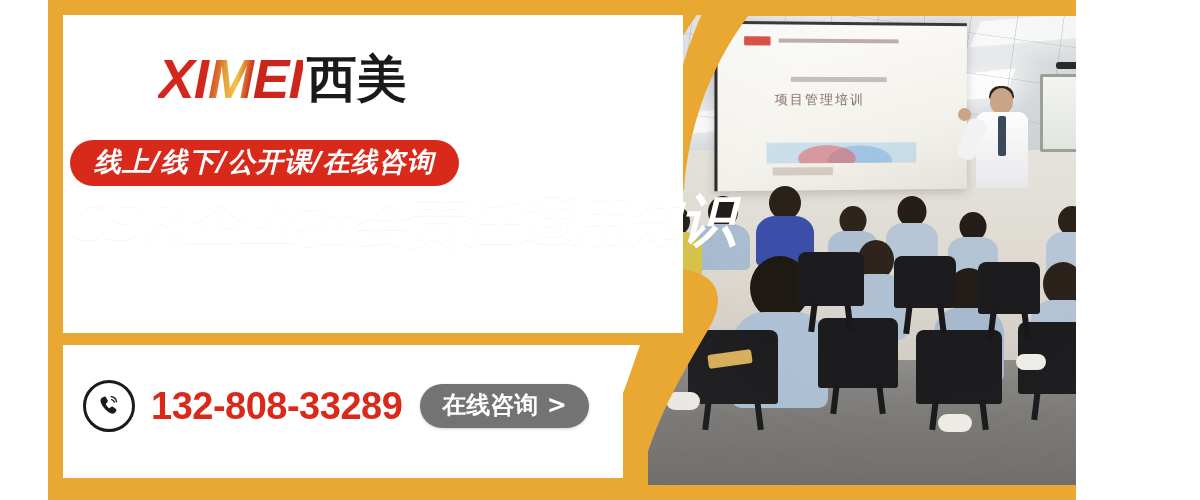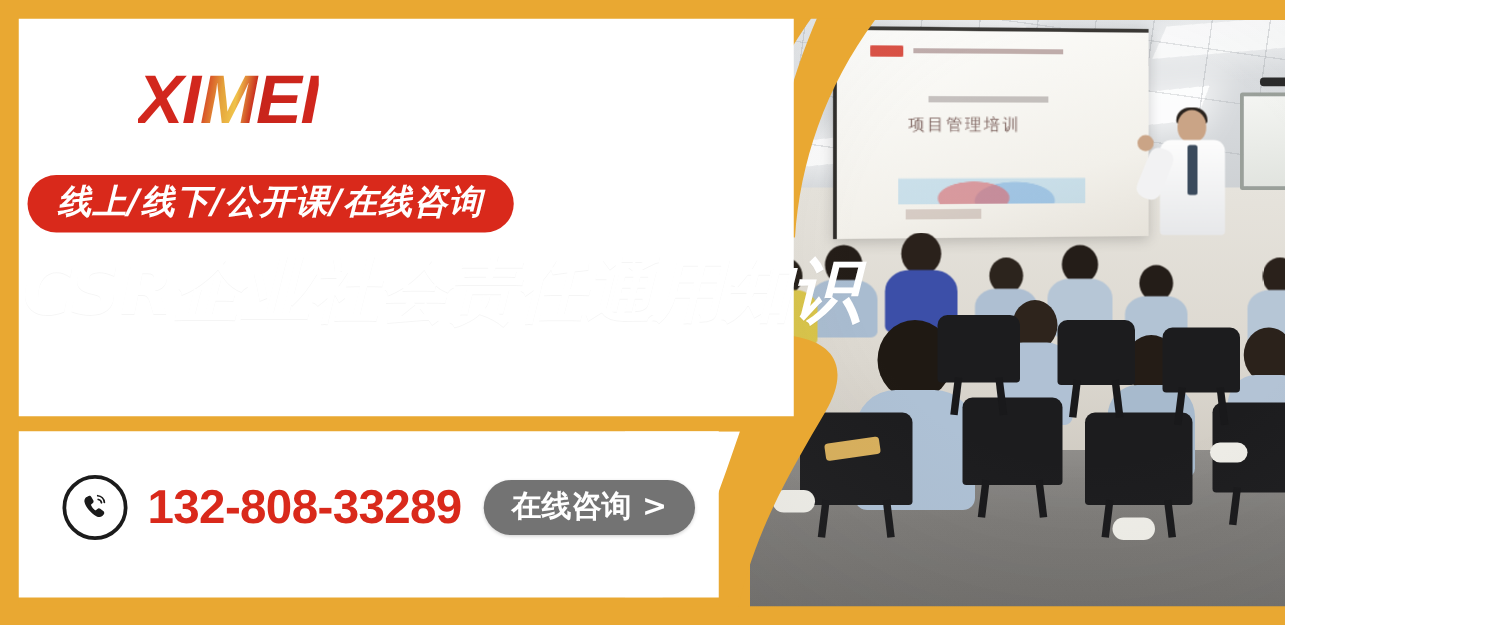--- a/index.html
+++ b/index.html
@@ -4,20 +4,21 @@
 <style>
   html,body{margin:0;padding:0;}
   body{
     width:1200px;height:500px;overflow:hidden;
     font-family:"Liberation Sans","DejaVu Sans",sans-serif;
     background:#ffffff;
   }
   .banner{
     position:relative;width:1028px;height:500px;overflow:hidden;
     background:#e9a832;
+    margin-left:48px;
   }
 
   
   .photo-wrap{
     position:absolute;left:600px;top:0;width:600px;height:500px;
     overflow:hidden;
   }
   .photo{
     position:absolute;inset:0;
     background:#b9bcc0;
@@ -206,36 +207,36 @@
     position:absolute;left:22px;top:140px;
     background:#d9291b;color:#fff;border-radius:26px;
     padding:8px 24px 10px 24px;
     font-size:27px;font-weight:bold;font-style:italic;
     letter-spacing:1px;line-height:1.05;white-space:nowrap;
     font-family:"DejaVu Sans",sans-serif;
   }
 
   
   .headline{
-    position:absolute;left:18px;top:204px;
+    position:absolute;left:18px;top:192px;
     color:#ffffff;font-size:55px;font-weight:bold;font-style:italic;
     letter-spacing:0px;white-space:nowrap;line-height:1.05;
     font-family:"DejaVu Sans",sans-serif;
     text-shadow:0 1px 0 rgba(0,0,0,.04);
   }
   .subtitle{
     position:absolute;left:22px;top:288px;
     color:#ffffff;font-size:25px;font-style:italic;letter-spacing:1px;
     white-space:nowrap;line-height:1.2;
     font-family:"DejaVu Sans",sans-serif;
   }
 
   
   .contact{
-    position:absolute;left:50px;top:382px;height:48px;
+    position:absolute;left:35px;top:382px;height:48px;
     display:flex;align-items:center;
   }
   .phone-icon{
     width:46px;height:46px;border:3px solid #1b1b1b;border-radius:50%;
     display:flex;align-items:center;justify-content:center;flex:0 0 auto;
     position:relative;
   }
   .phone-icon svg{display:block;}
   .phone-num{
     margin-left:16px;color:#d9291b;font-size:38px;font-weight:bold;
@@ -375,20 +376,21 @@
              M15,15 L1185,15 L1185,485 L15,485 Z" fill="#e9a832" fill-rule="evenodd"></path>
   </svg>
 
   <div class="panel-top"></div>
   <div class="panel-top-curve"></div>
   <div class="panel-bot"></div>
   <div class="panel-bot-curve"></div>
 
   <div class="logo">
     <span class="logo-latin">XIMEI</span>
+    <span class="logo-cn">西美</span>
   </div>
 
   <div class="badge">线上/线下/公开课/在线咨询</div>
 
   <div class="headline">CSR企业社会责任通用知识</div>
   <div class="subtitle">CSR培训 | 企业社会责任培训</div>
 
   <div class="contact">
     <span class="phone-icon">
       <svg width="26" height="26" viewBox="0 0 26 26" aria-hidden="true">

